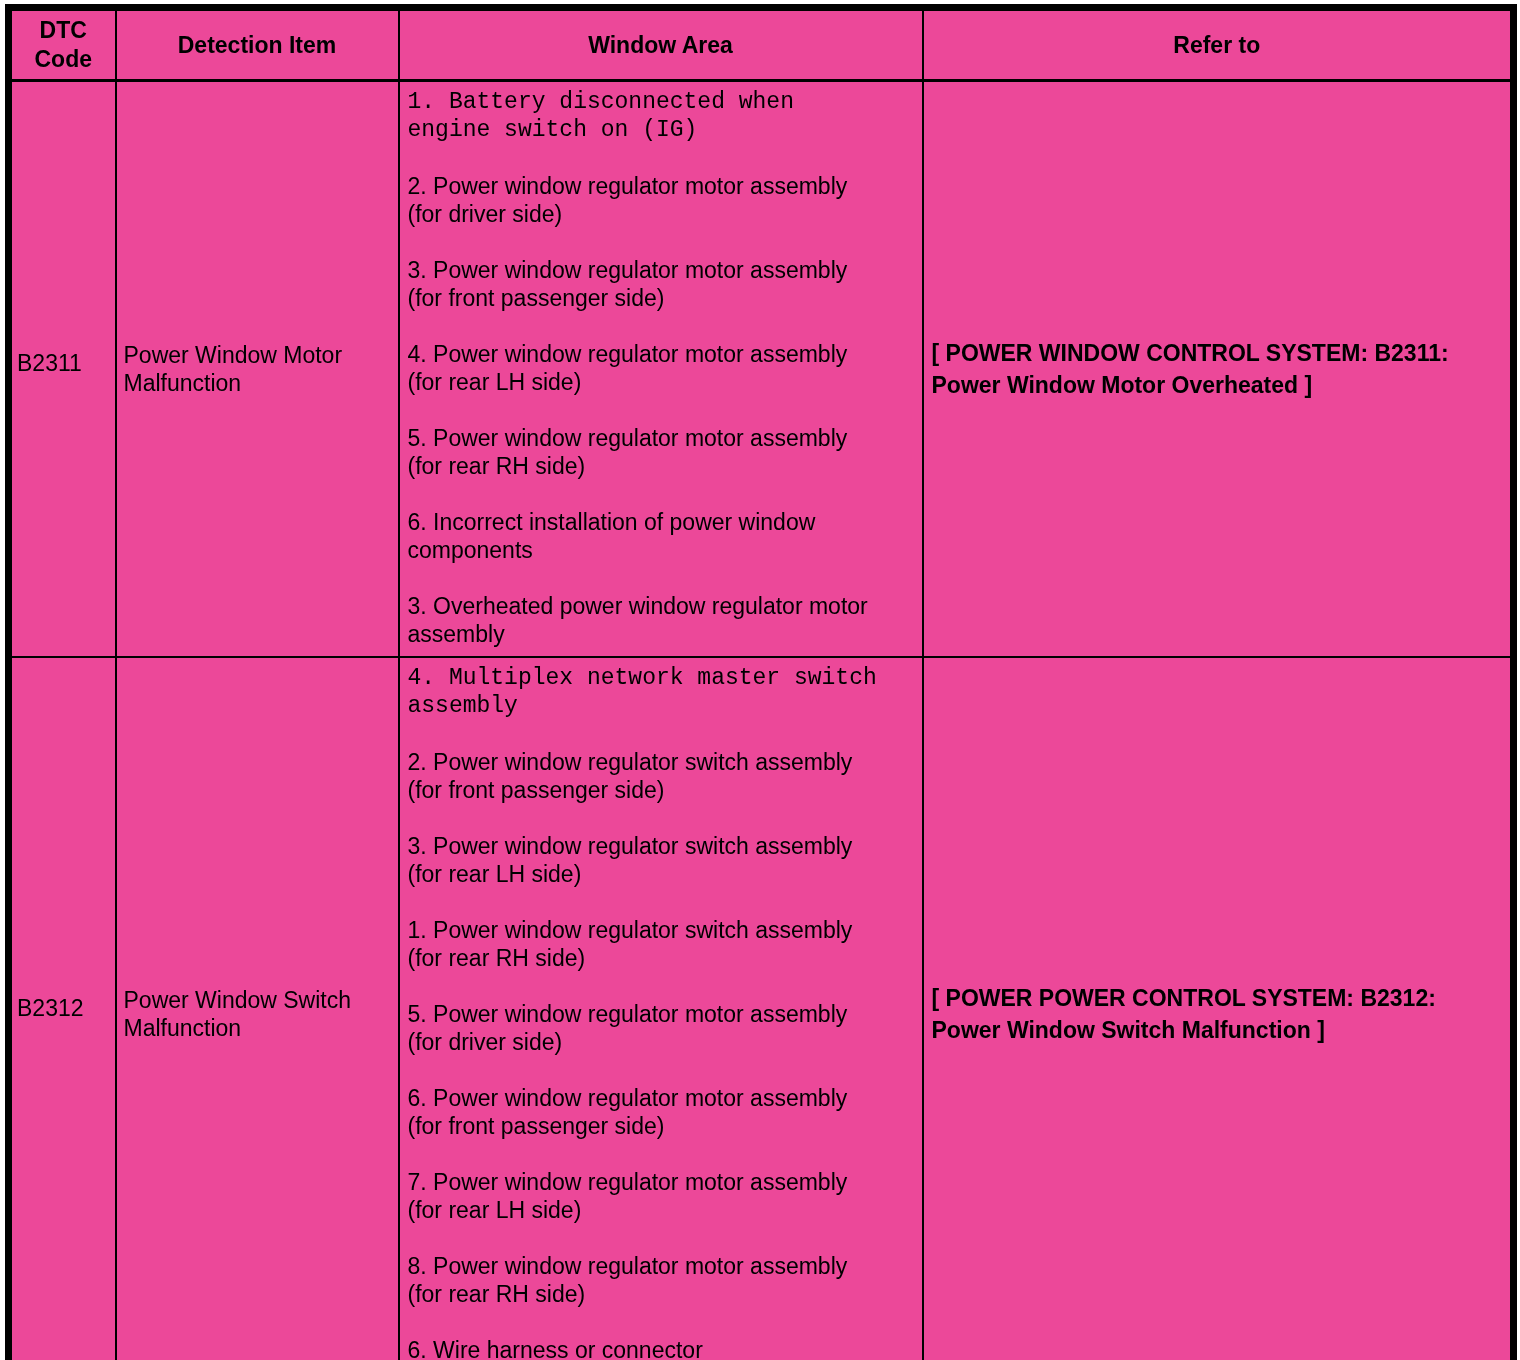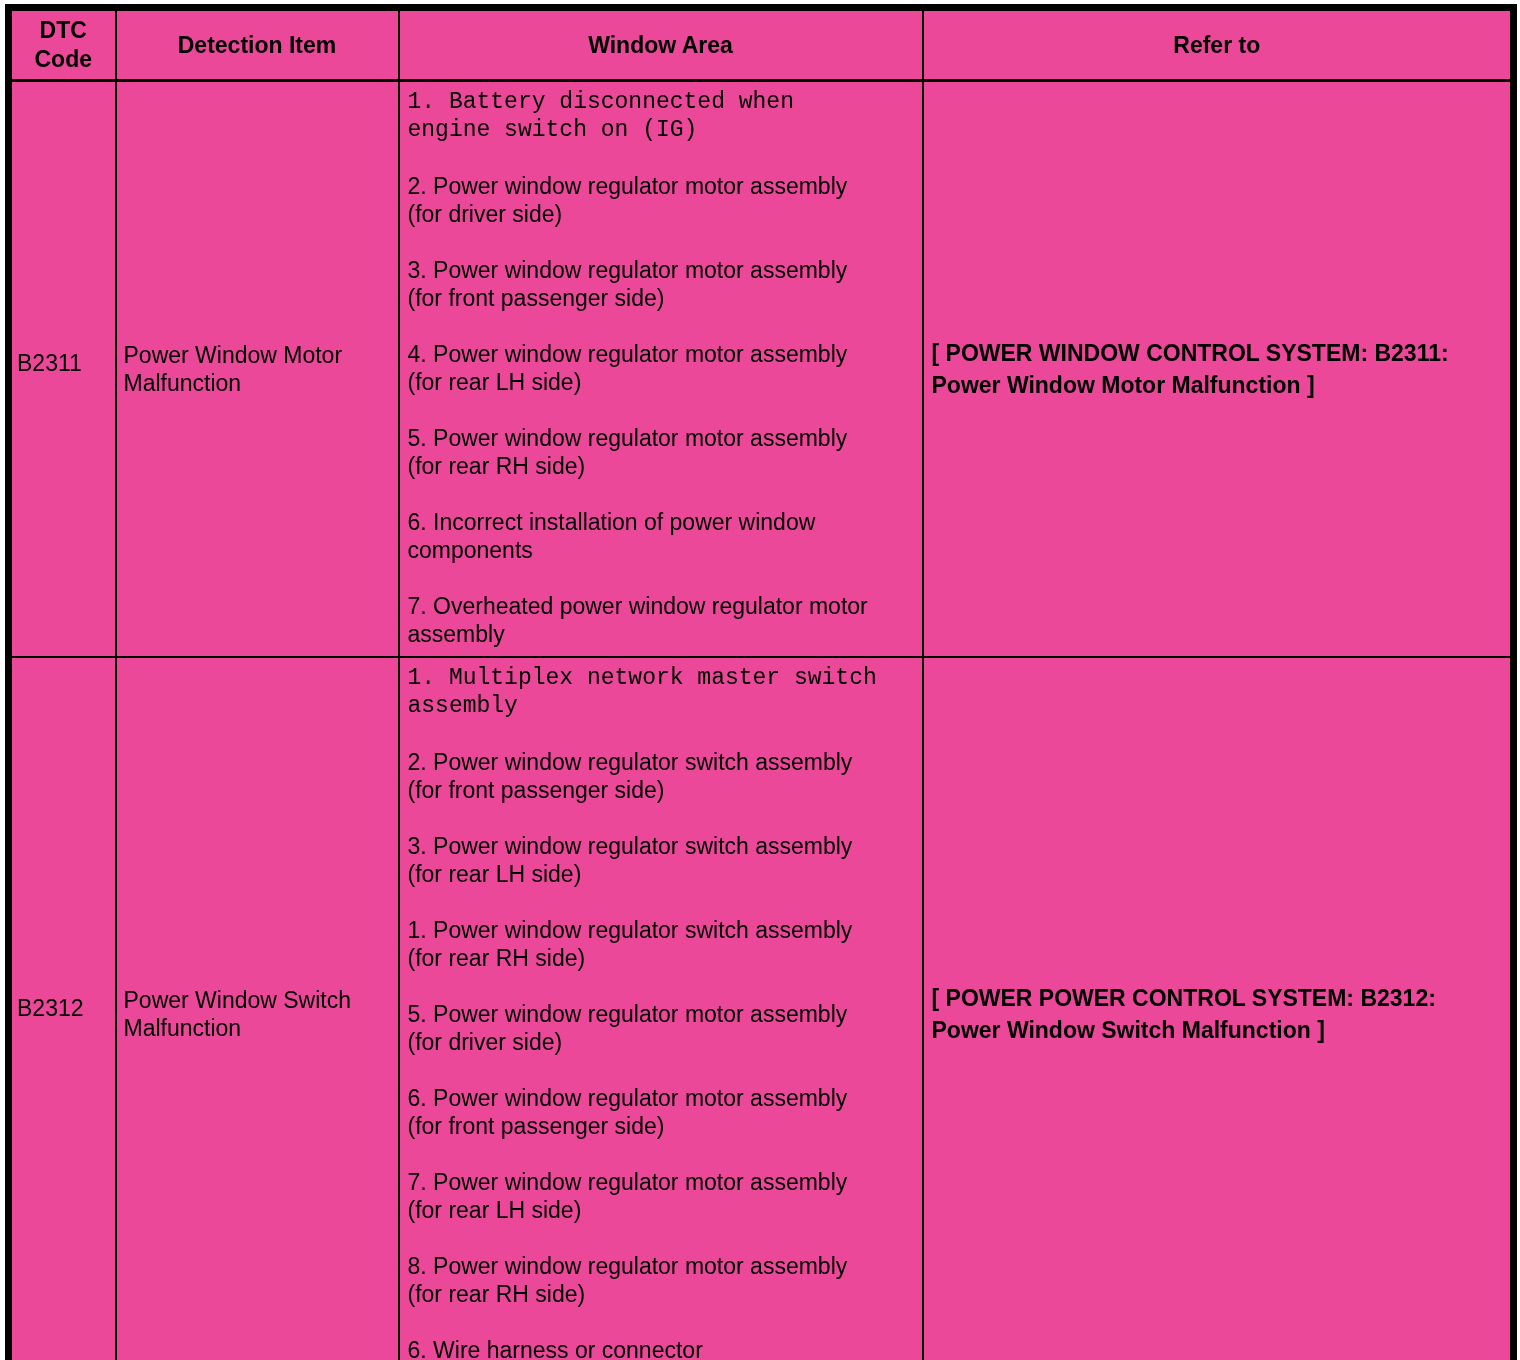--- a/index.html
+++ b/index.html
@@ -95,31 +95,31 @@
       <tr class="row-1">
         <td class="cell-code">B2311</td>
         <td class="cell-det">Power Window Motor Malfunction</td>
         <td class="cell-ta">
             <p class="ta-item">1. Battery disconnected when engine switch on (IG)</p>
             <p class="ta-item">2. Power window regulator motor assembly (for driver side)</p>
             <p class="ta-item">3. Power window regulator motor assembly (for front passenger side)</p>
             <p class="ta-item">4. Power window regulator motor assembly (for rear LH side)</p>
             <p class="ta-item">5. Power window regulator motor assembly (for rear RH side)</p>
             <p class="ta-item">6. Incorrect installation of power window components</p>
-            <p class="ta-item">7. Overheated power window regulator motor assembly</p>
+            <p class="ta-item">3. Overheated power window regulator motor assembly</p>
           </td>
         <td class="cell-ref">
-          <span>[ POWER WINDOW CONTROL SYSTEM: B2311: Power Window Motor Malfunction ]</span>
+          <span>[ POWER WINDOW CONTROL SYSTEM: B2311: Power Window Motor Overheated ]</span>
         </td>
       </tr>
       <tr class="row-2">
         <td class="cell-code">B2312</td>
         <td class="cell-det">Power Window Switch Malfunction</td>
         <td class="cell-ta">
-            <p class="ta-item">1. Multiplex network master switch assembly</p>
+            <p class="ta-item">4. Multiplex network master switch assembly</p>
             <p class="ta-item">2. Power window regulator switch assembly (for front passenger side)</p>
             <p class="ta-item">3. Power window regulator switch assembly (for rear LH side)</p>
             <p class="ta-item">1. Power window regulator switch assembly (for rear RH side)</p>
             <p class="ta-item">5. Power window regulator motor assembly (for driver side)</p>
             <p class="ta-item">6. Power window regulator motor assembly (for front passenger side)</p>
             <p class="ta-item">7. Power window regulator motor assembly (for rear LH side)</p>
             <p class="ta-item">8. Power window regulator motor assembly (for rear RH side)</p>
             <p class="ta-item">6. Wire harness or connector</p>
           </td>
         <td class="cell-ref">

